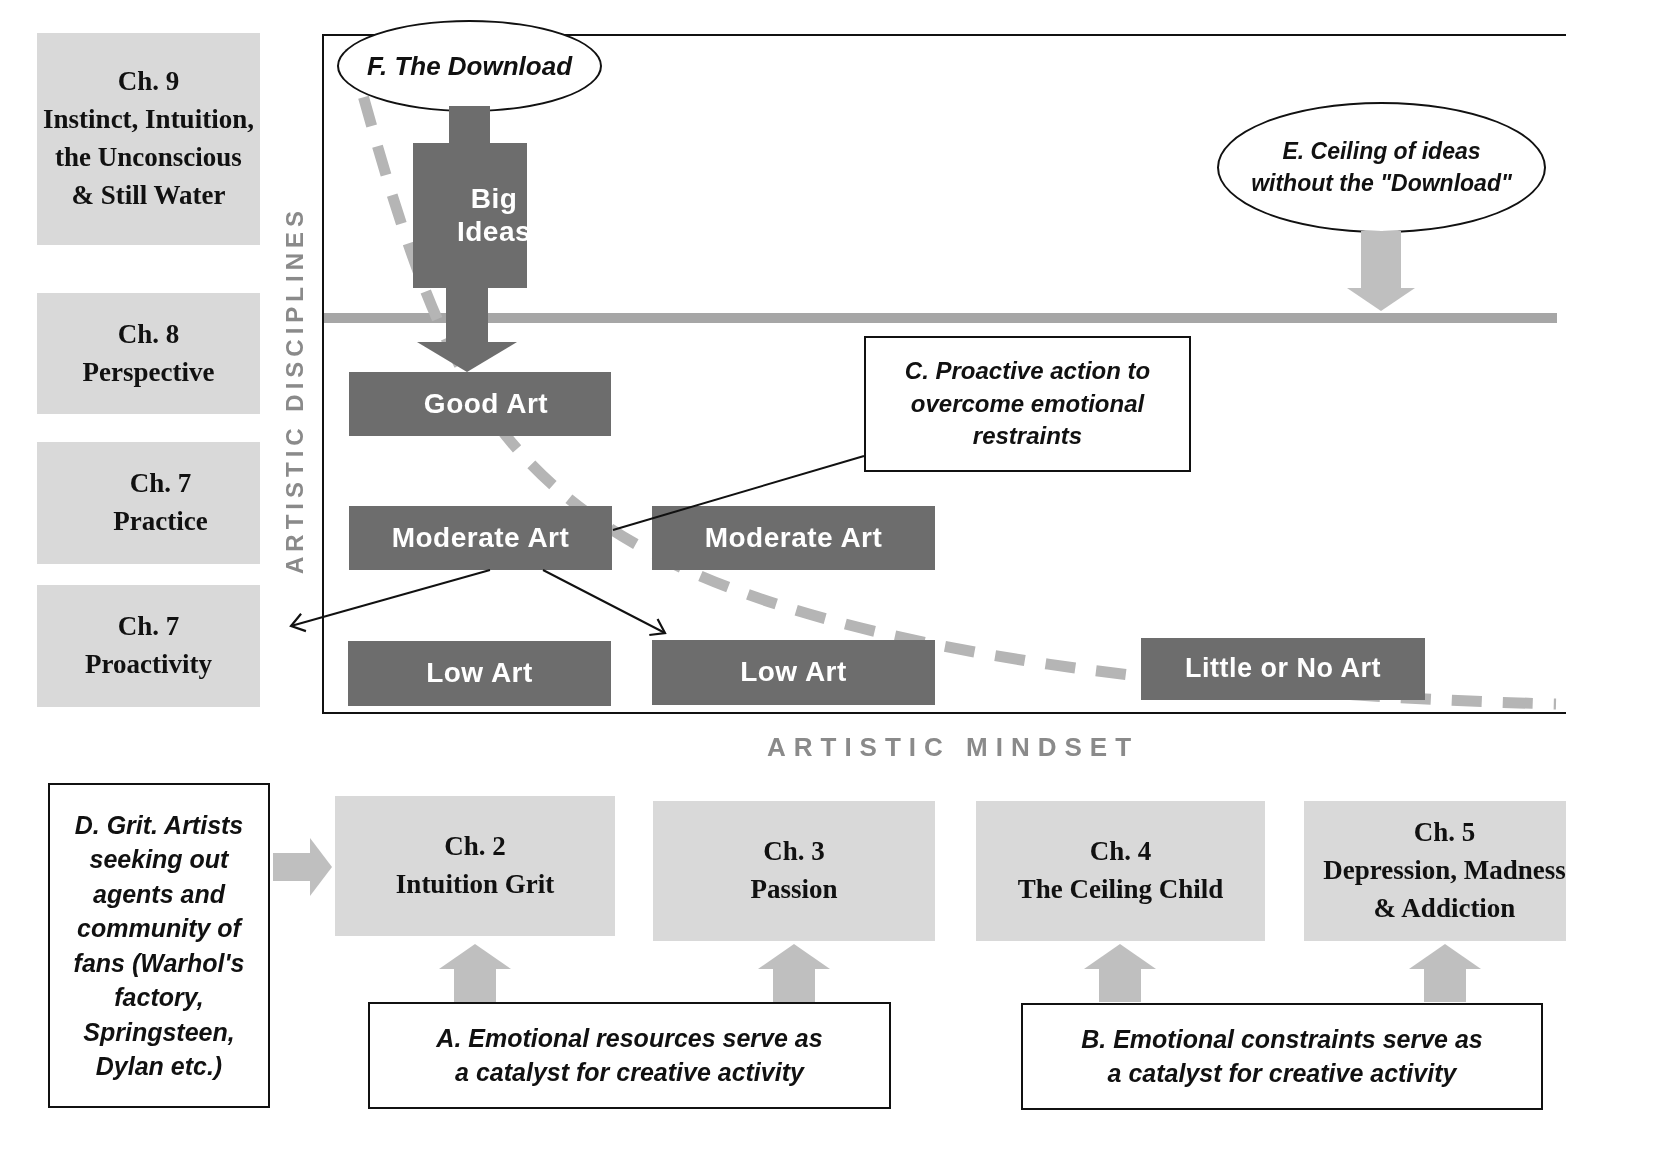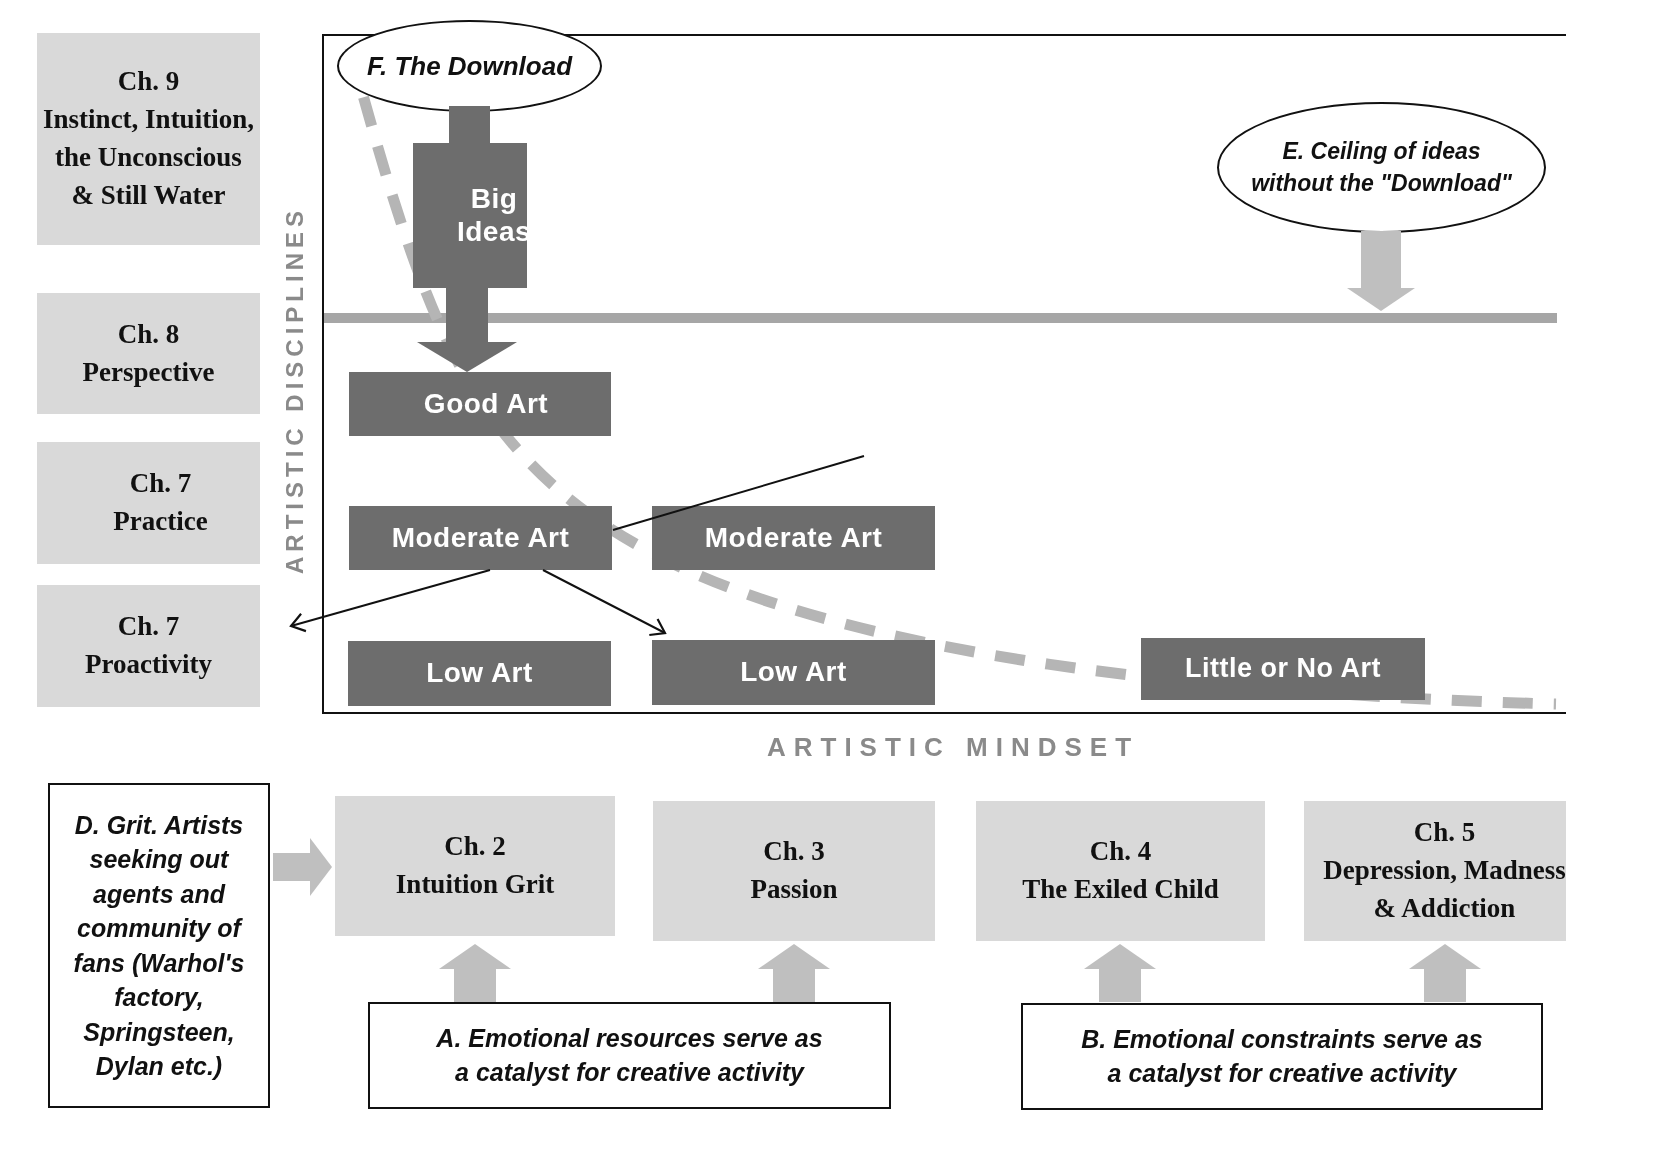--- a/index.html
+++ b/index.html
@@ -88,20 +88,25 @@
   <div class="artbox abs z3" style="left:1141px;top:638px;width:284px;height:62px;font-size:27px;">Little or No Art</div>
 
   <div class="ellipse abs" style="left:337px;top:20px;width:265px;height:92px;font-size:26px;">
     <div class="preline"><span>F.</span><span> The Download</span></div>
   </div>
   <div class="ellipse abs" style="left:1217px;top:102px;width:329px;height:131px;font-size:23px;line-height:1.35;">
     <div class="preline"><span>E.</span><span> Ceiling of ideas
 without the "Download"</span></div>
   </div>
 
+  <div class="notebox abs z3" style="left:864px;top:336px;width:327px;height:136px;font-size:24px;line-height:1.35;">
+    <div class="preline"><span>C.</span><span> Proactive action to
+overcome  emotional
+restraints</span></div>
+  </div>
   <div class="notebox abs z3" style="left:48px;top:783px;width:222px;height:325px;font-size:25px;line-height:1.38;">
     <div class="preline"><span>D.</span><span> Grit. Artists
 seeking  out
 agents and
 community of
 fans (Warhol's
 factory,
 Springsteen,
 Dylan etc.)</span></div>
   </div>
@@ -117,21 +122,21 @@
   <div class="chapter abs z3" style="left:335px;top:796px;width:280px;height:140px;">
     <div>Ch. 2</div>
     <div class="preline">Intuition Grit</div>
   </div>
   <div class="chapter abs z3" style="left:653px;top:801px;width:282px;height:140px;">
     <div>Ch. 3</div>
     <div class="preline">Passion</div>
   </div>
   <div class="chapter abs z3" style="left:976px;top:801px;width:289px;height:140px;">
     <div>Ch. 4</div>
-    <div class="preline">The Exiled Child</div>
+    <div class="preline">The Ceiling Child</div>
   </div>
   <div class="chapter abs z3" style="left:1304px;top:801px;width:281px;height:140px;">
     <div>Ch. 5</div>
     <div class="preline">Depression, Madness
 &amp; Addiction</div>
   </div>
 
   <svg class="layer z6" width="1667" height="1159" viewBox="0 0 1667 1159">
     <defs>
       <marker id="vhead" viewBox="-16 -12 32 24" refX="0" refY="0" markerWidth="32" markerHeight="24" orient="auto" markerUnits="userSpaceOnUse">

